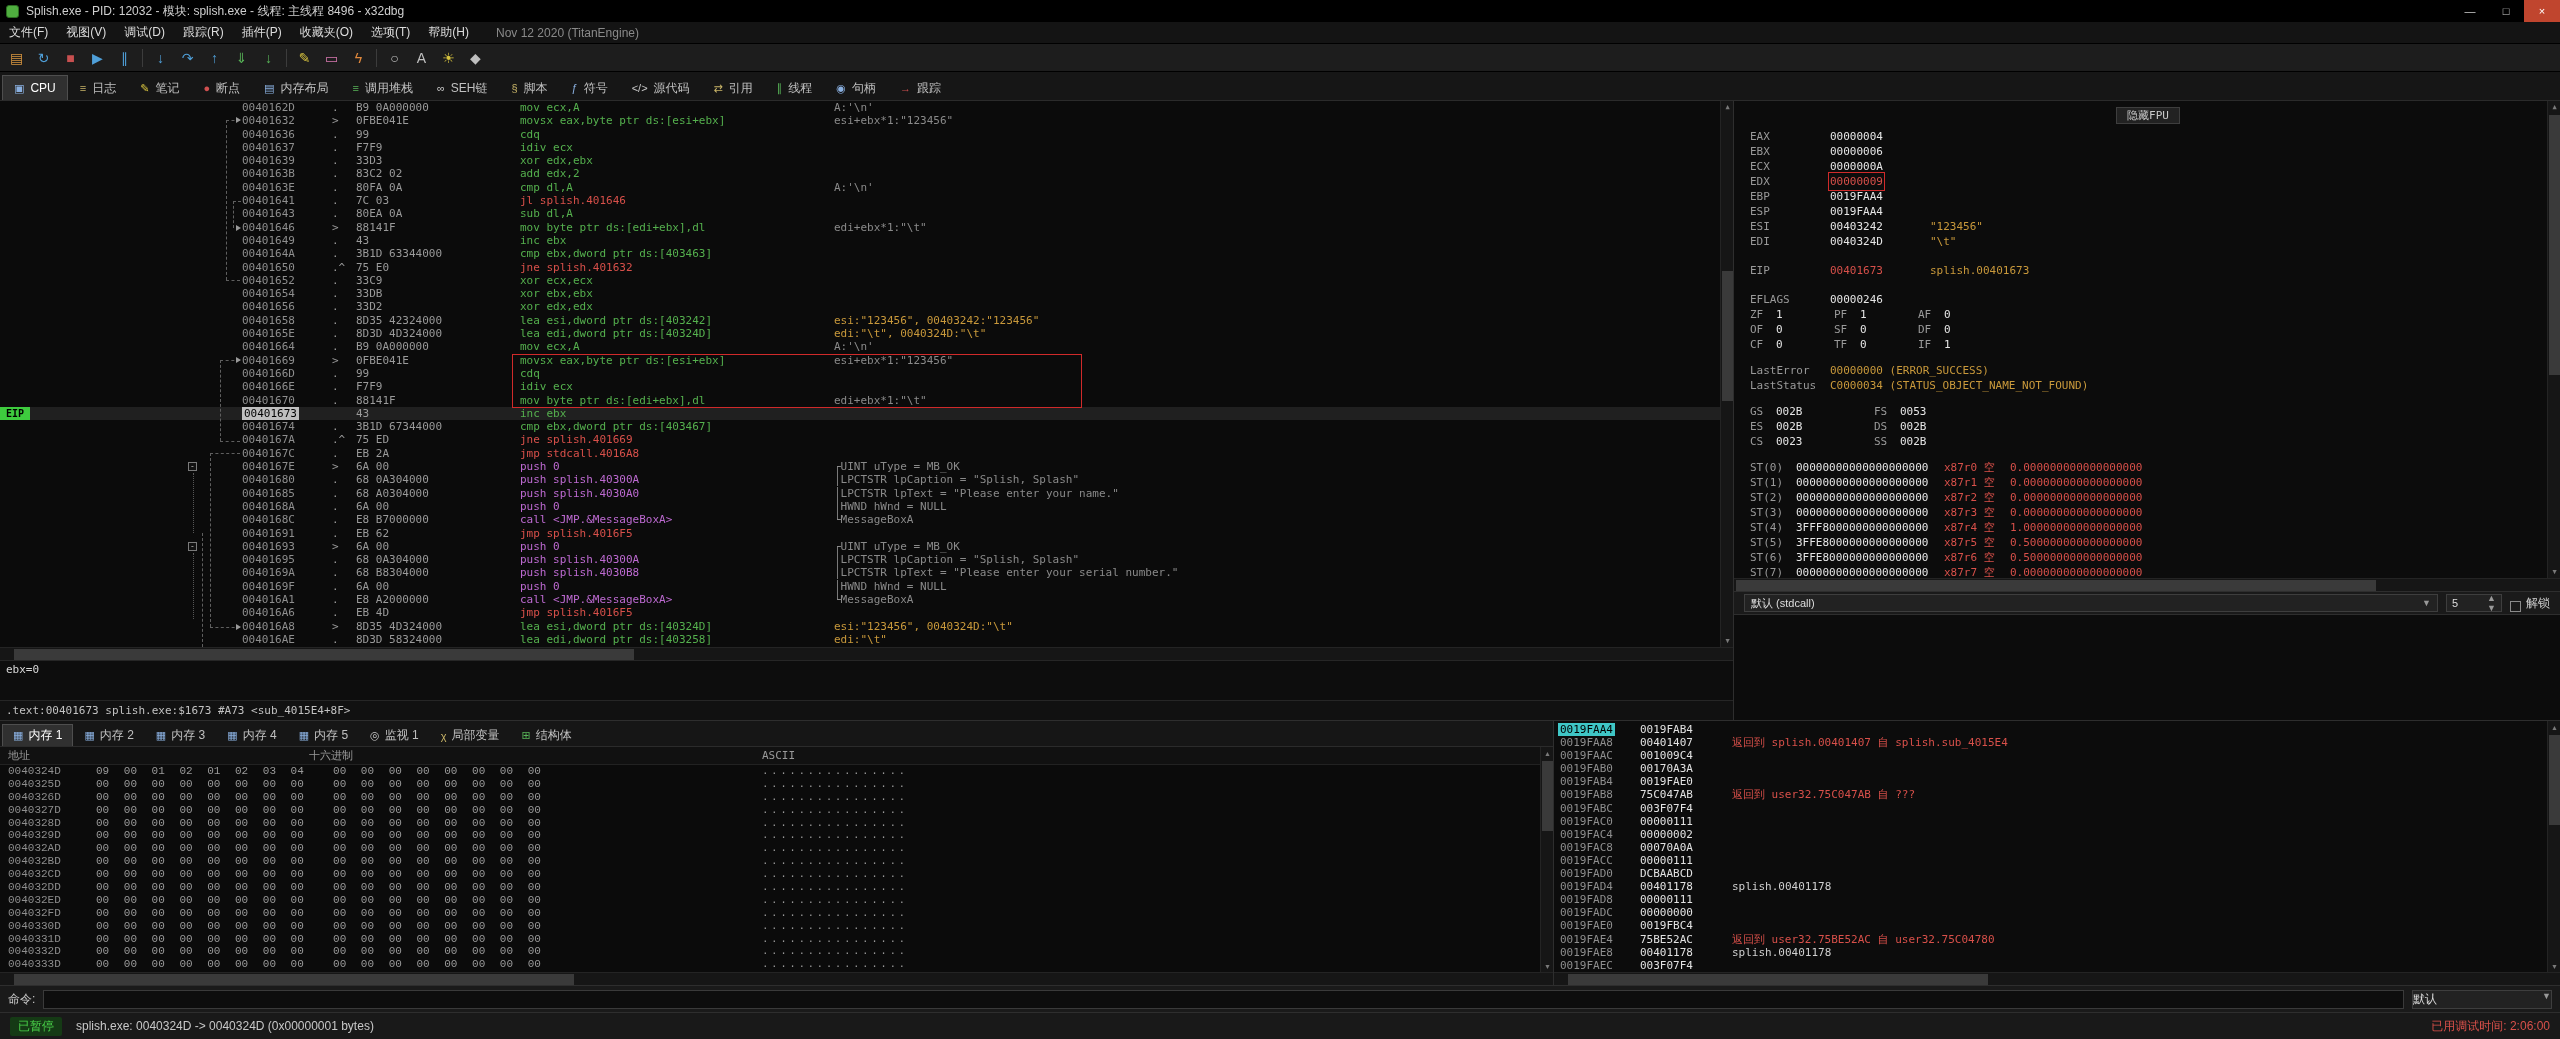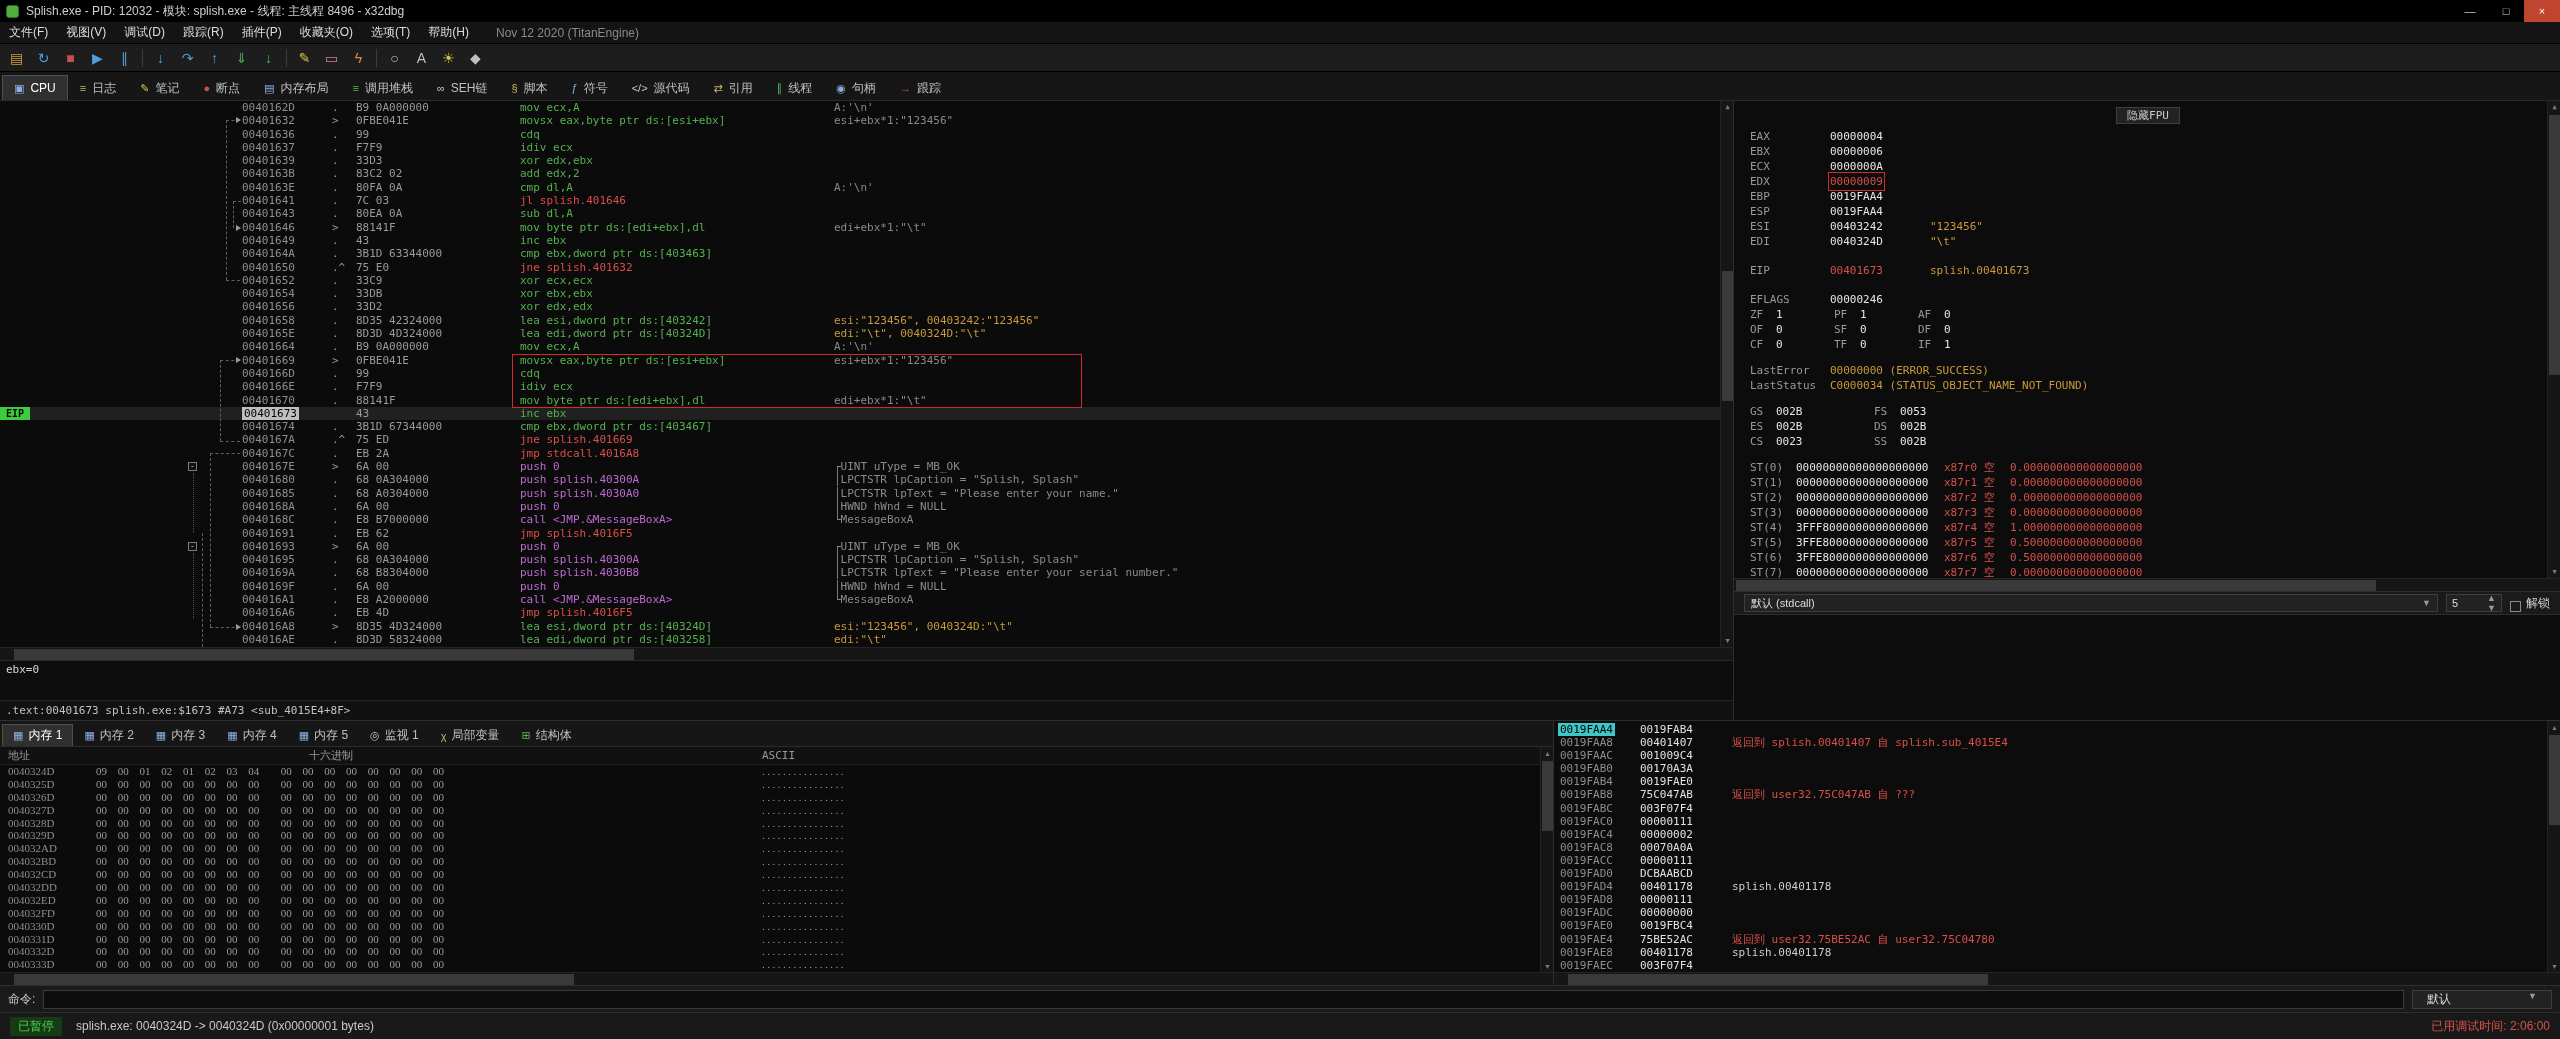--- a/index.html
+++ b/index.html
@@ -83,37 +83,37 @@
 
 .bottom{display:flex;height:265px;border-top:1px solid #2e2e2e;background:#0b0b0b}
 .dumpleft{width:1554px;display:flex;flex-direction:column;border-right:1px solid #2e2e2e;position:relative}
 .dtabs{height:26px;background:#161616;display:flex;align-items:flex-end;border-bottom:1px solid #2b2b2b;padding-left:2px;flex:none}
 .dtab{height:22px;display:flex;align-items:center;gap:5px;padding:0 10px;color:#c0c0c0;border:1px solid transparent;border-bottom:none}
 .dtab.on{background:#303030;border-color:#4e4e4e;color:#fff}
 .dhead{height:18px;display:flex;align-items:center;font-family:"DejaVu Sans Mono",monospace;font-size:11px;color:#9a9a9a;background:#111;border-bottom:1px solid #222;position:relative;flex:none}
 .dh-addr{padding-left:8px;width:96px}
 .dh-hex{width:470px;text-align:center}
 .dh-ascii{position:absolute;left:762px}
-.hrows{height:207px;overflow:hidden;font-family:Liberation Serif, serif;font-size:11px;flex:none}
+.hrows{height:207px;overflow:hidden;font-family:Liberation Mono, monospace;font-size:11px;flex:none}
 .hrow{height:12.9px;line-height:13px;white-space:pre;position:relative}
 .ha{display:inline-block;width:96px;padding-left:8px;color:#8e8e8e}
 .hb{color:#9a9a9a;word-spacing:8px}
 .hc{position:absolute;left:762px;top:0;color:#9a9a9a;letter-spacing:2.5px}
 .stackpane{flex:1;display:flex;flex-direction:column;position:relative;background:#0c0c0c}
 .srows{height:251px;overflow:hidden;font-family:"DejaVu Sans Mono",monospace;font-size:11px;padding-top:2px;flex:none}
 .srow{height:13.1px;line-height:13.1px;white-space:pre}
 .sa{display:inline-block;width:86px;padding-left:6px;color:#8e8e8e}
 .cspchip{background:#3fc6c6;color:#000;padding:0 2px;margin-left:-2px}
 .sv{display:inline-block;width:92px;color:#e2e2e2}
 .sc.red{color:#d8504a}.sc.plain{color:#cfcfcf}
 
 .cmdbar{height:27px;display:flex;align-items:center;gap:8px;background:#1a1a1a;border-top:1px solid #2e2e2e;padding:0 8px}
 .cmdlabel{color:#c8c8c8}
 .cmdinput{flex:1;height:19px;background:#0d0d0d;border:1px solid #3a3a3a;color:#ddd;font-family:"DejaVu Sans Mono",monospace;font-size:11px;padding:0 4px;outline:none}
-.profile{width:140px;height:19px;background:#222;border:1px solid #3e3e3e;display:flex;align-items:flex-start;padding:0 14px;color:#ddd}
+.profile{width:140px;height:19px;background:#222;border:1px solid #3e3e3e;display:flex;align-items:flex-start;padding:0 0;color:#ddd}
 .statusbar{height:27px;display:flex;align-items:center;gap:14px;background:#191919;border-top:1px solid #2e2e2e;padding:0 10px}
 .paused{color:#49d149;background:#153a15;padding:1px 8px;border-radius:2px}
 .sbmsg{color:#c8c8c8}
 .sbtime{margin-left:auto;color:#d8504a}
 </style>
 </head>
 <body>
 
 <div class="app">
 

